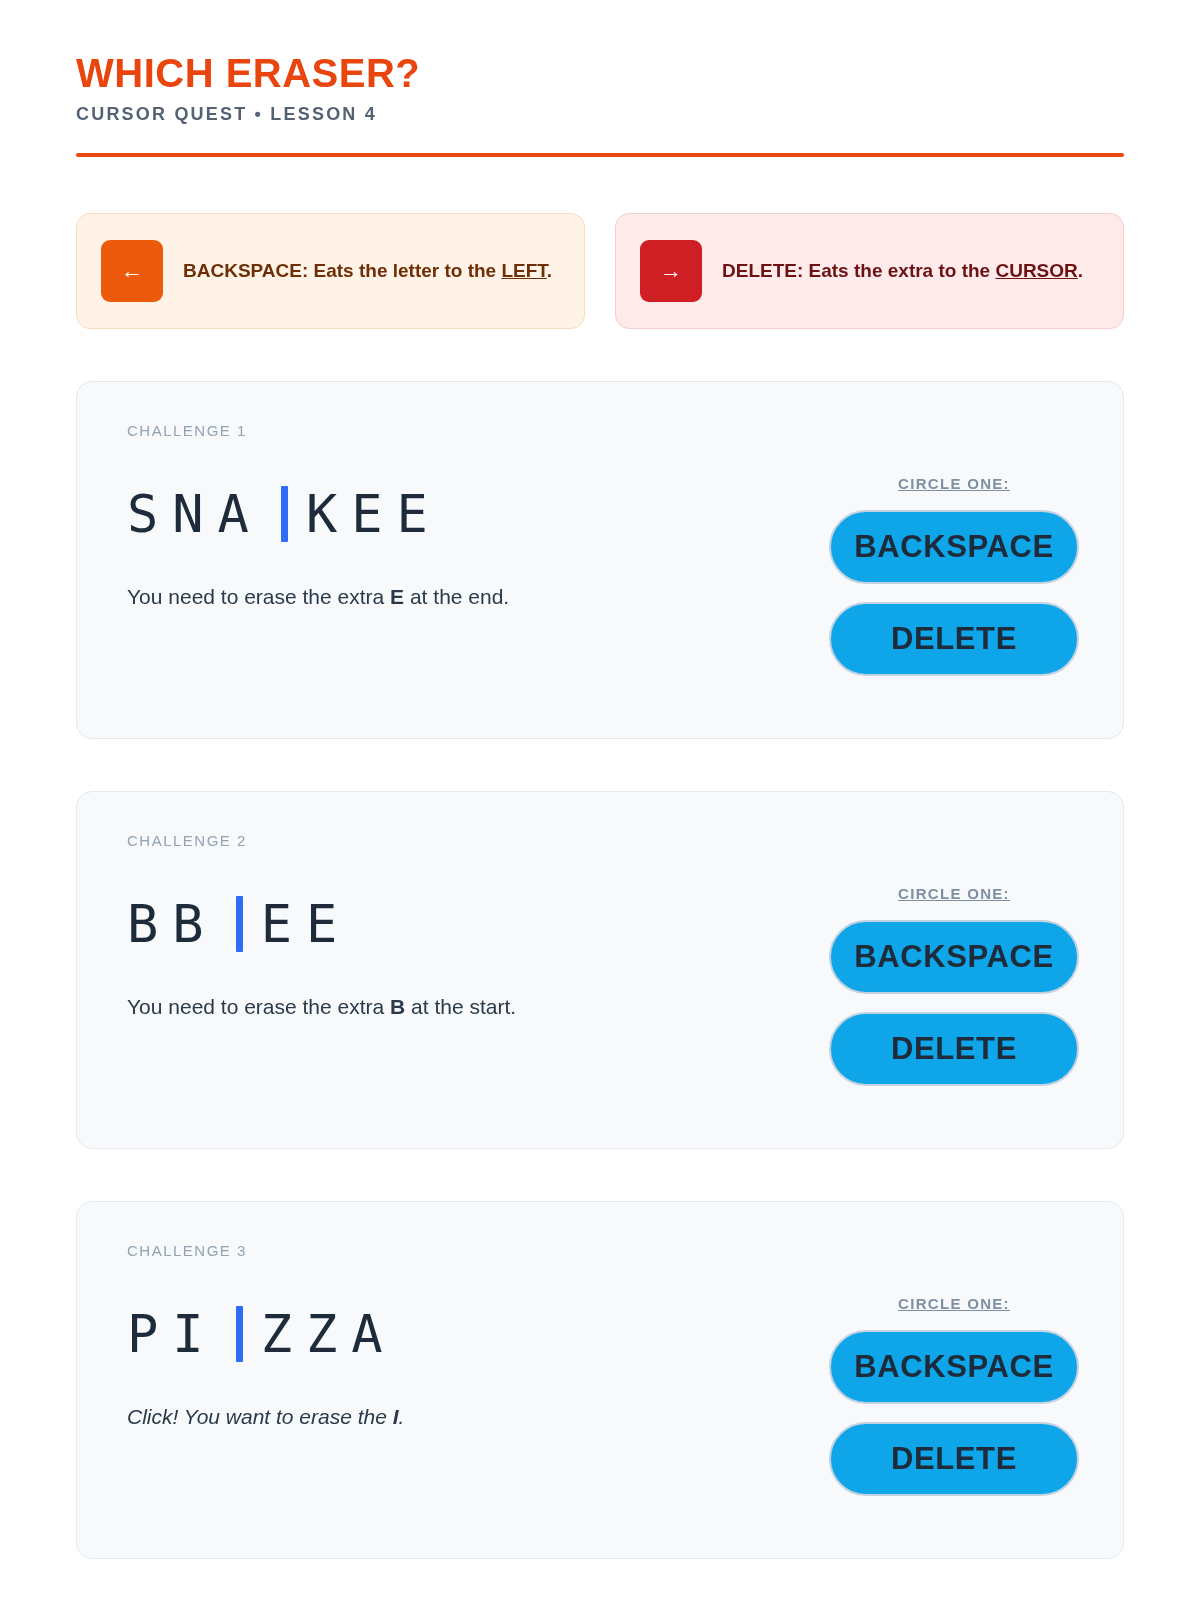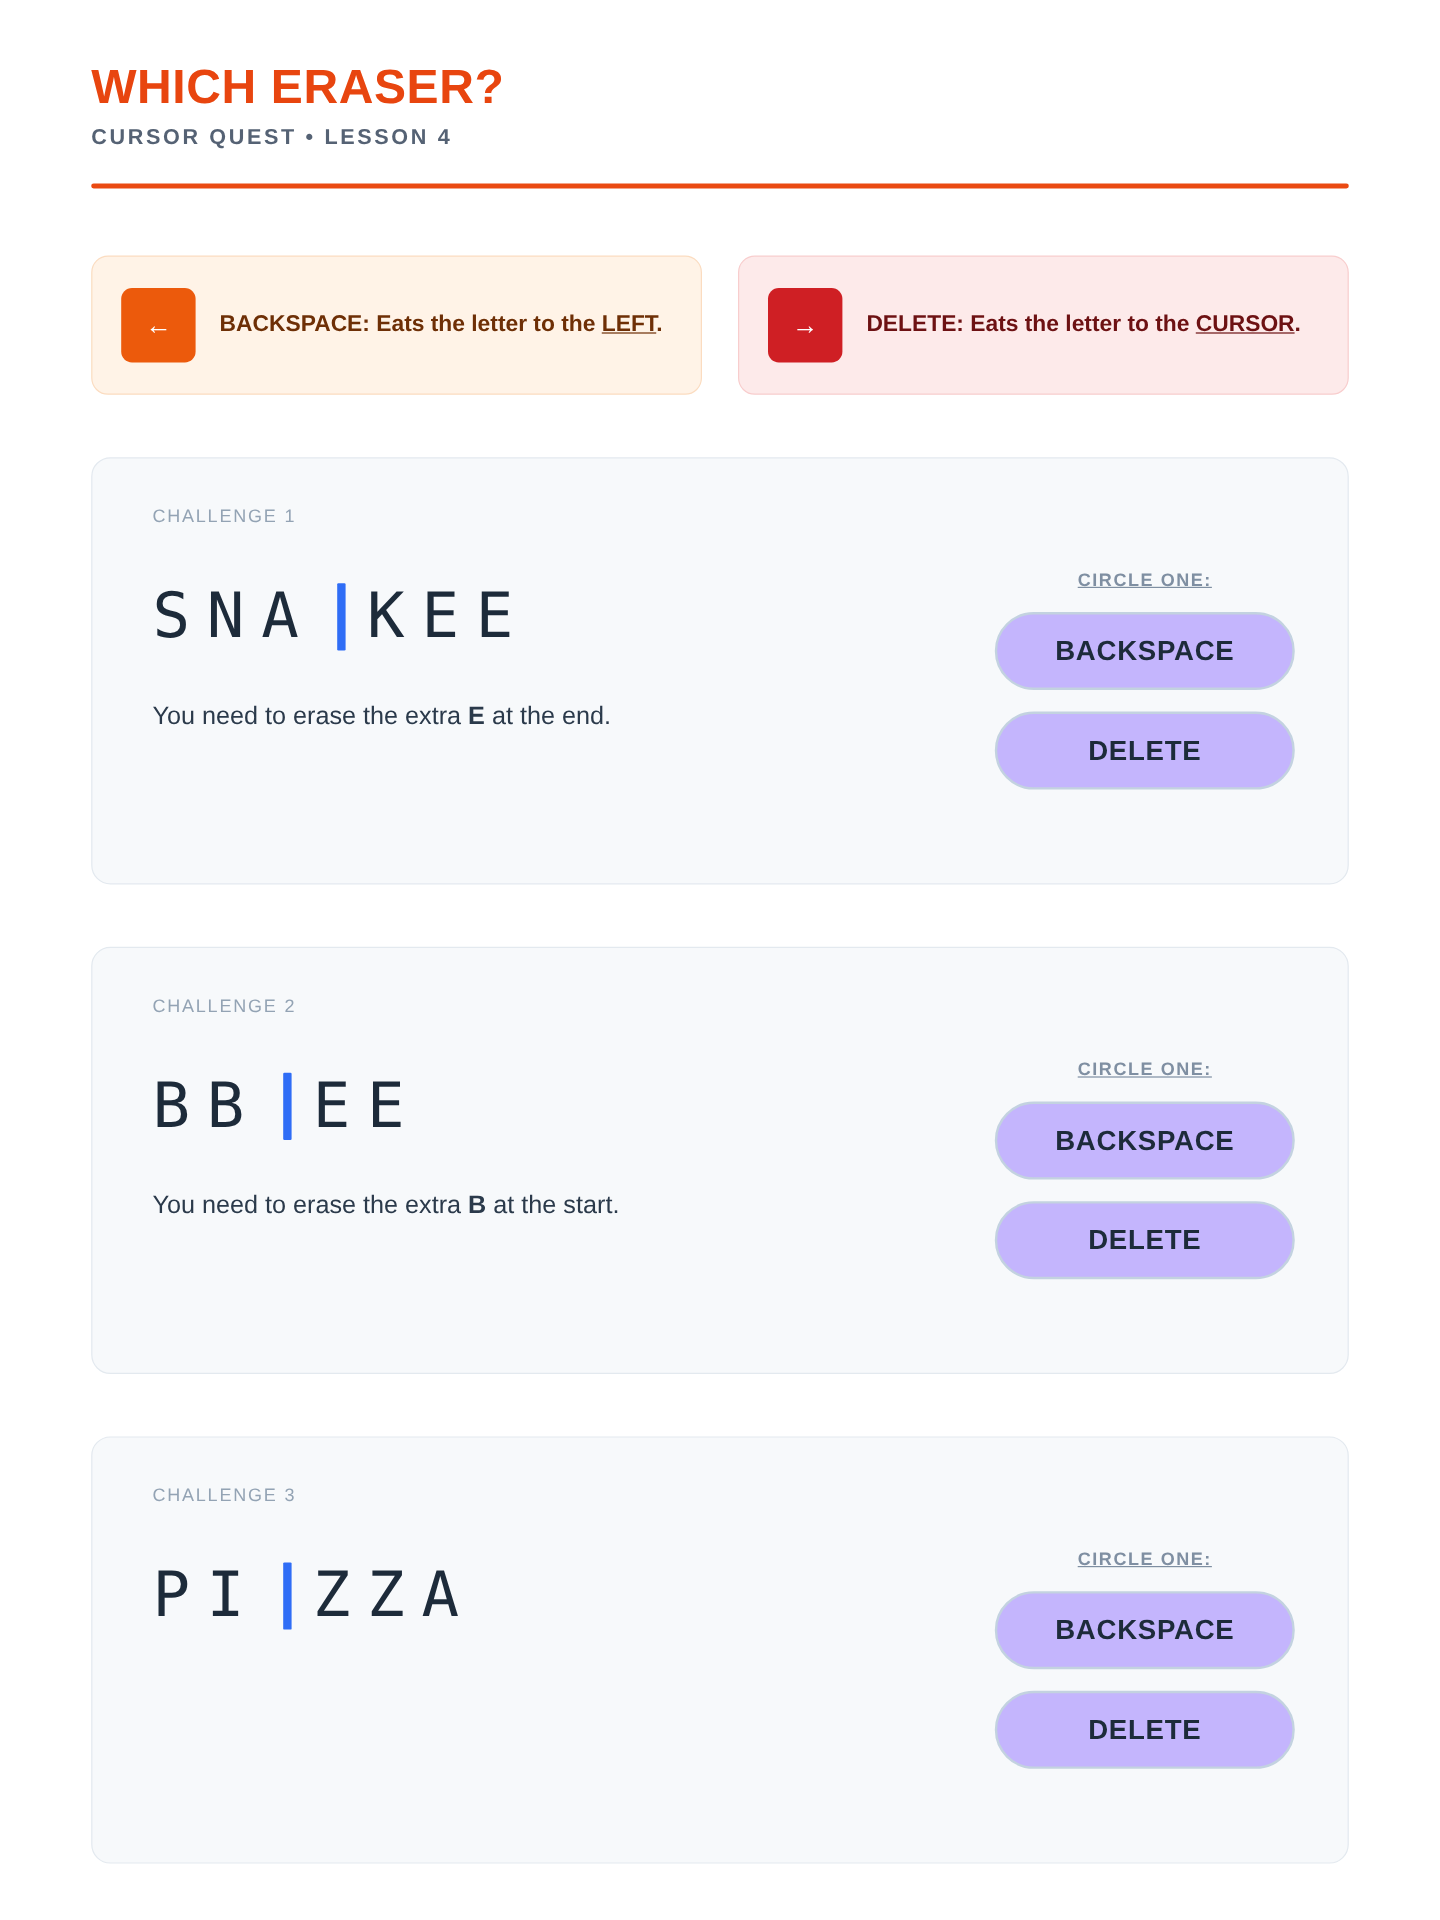--- a/index.html
+++ b/index.html
@@ -168,25 +168,25 @@
     font-size: 15px;
     font-weight: 700;
     letter-spacing: 1.3px;
     color: #7f8fa2;
     text-decoration: underline;
     margin-bottom: 18px;
   }
   .choice {
     display: block;
     width: 100%;
-    background: #c4b5fd;
+    background: #0ea5e9;
     border: 2px solid #c3d2e0;
     border-radius: 40px;
     padding: 17px 0;
-    font-size: 23px;
+    font-size: 31px;
     font-weight: 700;
     letter-spacing: 0.6px;
     color: #1d2b3a;
     margin-bottom: 18px;
     font-family: "Liberation Sans", sans-serif;
   }
 </style>
 </head>
 <body>
 
@@ -200,21 +200,21 @@
   </div>
   <div class="header-rule"></div>
 
   <div class="key-row">
     <div class="key-card backspace">
       <div class="key-glyph orange">←</div>
       <div class="key-text"><span>BACKSPACE: Eats the letter to the </span><u>LEFT</u><span>.</span></div>
     </div>
     <div class="key-card delete">
       <div class="key-glyph red">→</div>
-      <div class="key-text"><span>DELETE: Eats the letter to the </span><u>CURSOR</u><span>.</span></div>
+      <div class="key-text"><span>DELETE: Eats the extra to the </span><u>CURSOR</u><span>.</span></div>
     </div>
   </div>
 
   <div class="challenge">
     <div class="challenge-label">CHALLENGE 1</div>
     <div class="challenge-body">
       <div class="left-col">
         <div class="word">
           <span class="ch">SNA</span>
           <span class="caret"></span>
@@ -251,20 +251,21 @@
 
   <div class="challenge">
     <div class="challenge-label">CHALLENGE 3</div>
     <div class="challenge-body">
       <div class="left-col">
         <div class="word">
           <span class="ch">PI</span>
           <span class="caret"></span>
           <span class="ch">ZZA</span>
         </div>
+        <div class="hint italic"><span>Click! You want to erase the </span><b>I</b><span>.</span></div>
       </div>
       <div class="right-col">
         <div class="circle-one">CIRCLE ONE:</div>
         <button class="choice">BACKSPACE</button>
         <button class="choice">DELETE</button>
       </div>
     </div>
   </div>
 
 </div>

